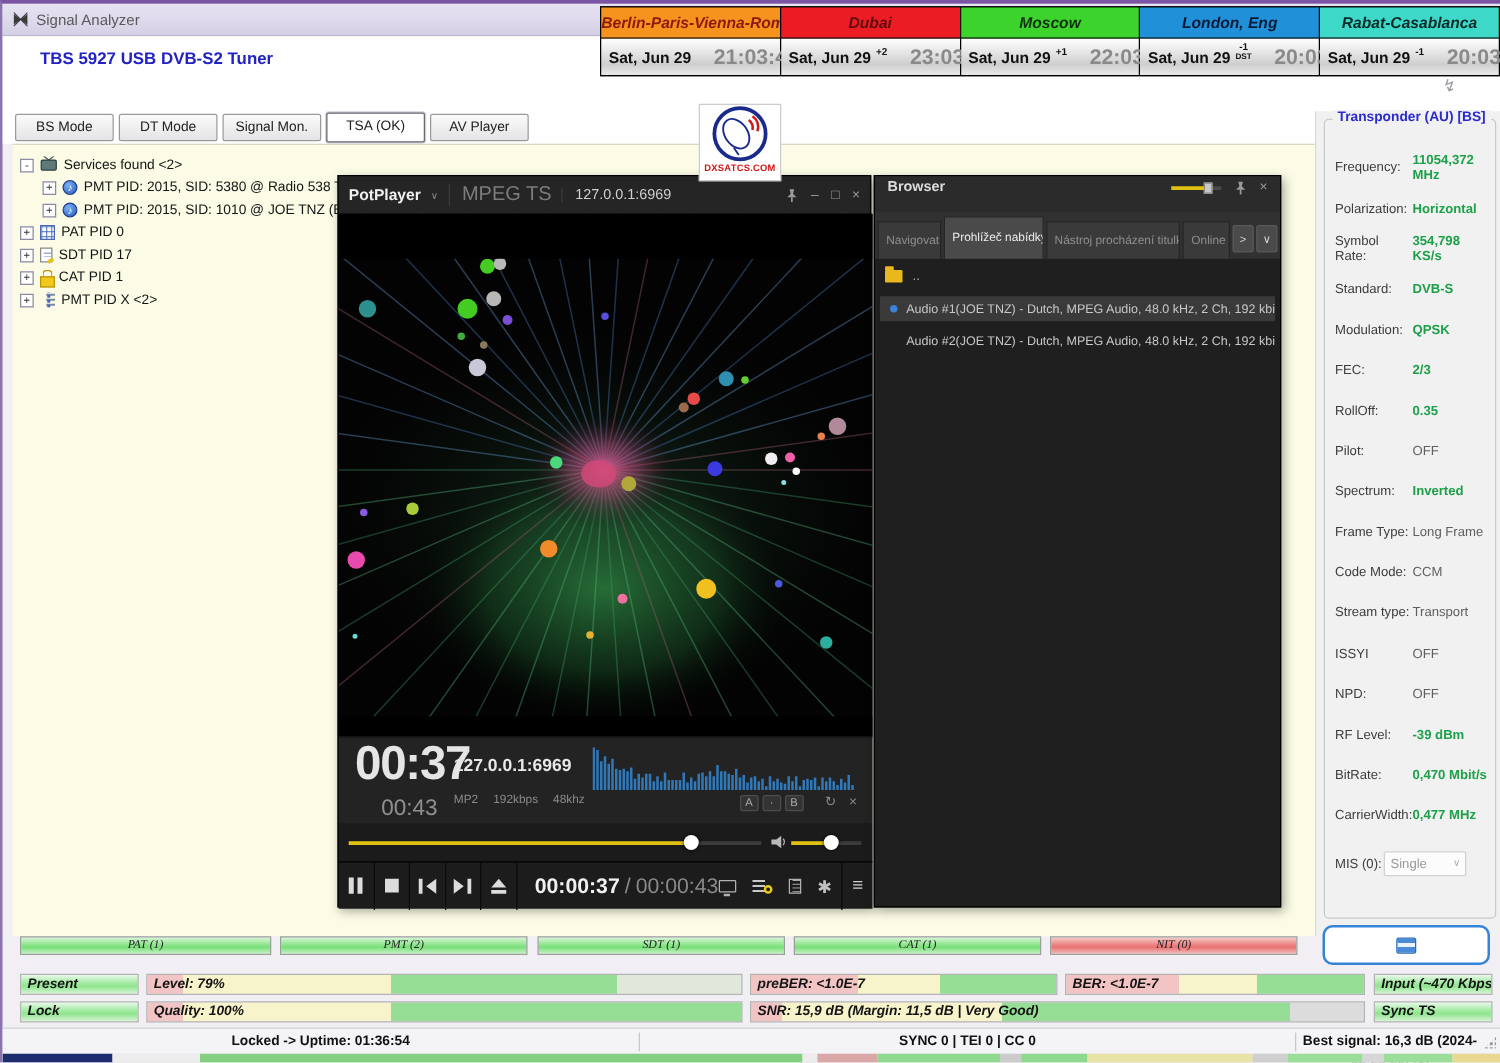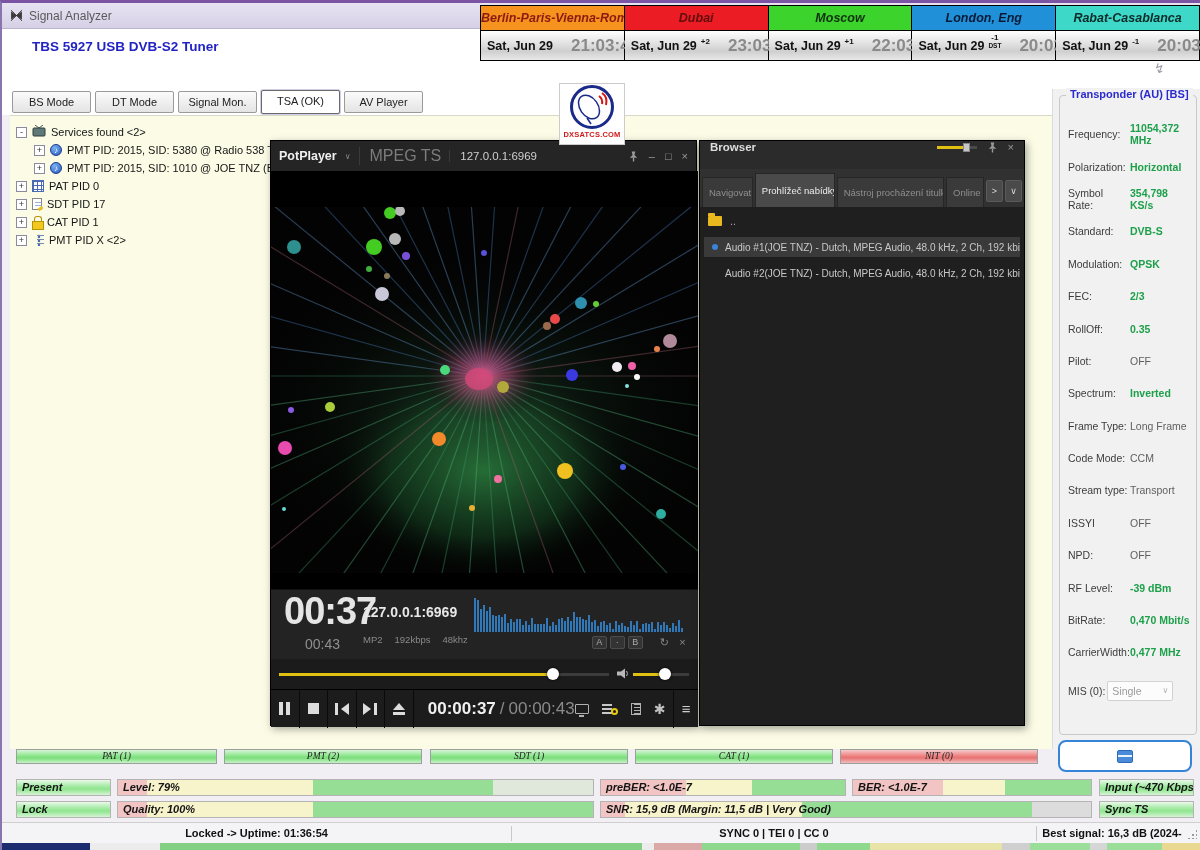--- a/index.html
+++ b/index.html
@@ -96,21 +96,21 @@
   .pp-titlebar { position:absolute; left:0; top:0; width:100%; height:30px; background:#252525;
     display:flex; align-items:center; padding:0 8px; gap:8px; color:#ddd;}
   .pp-menu { font-size:12.5px; font-weight:bold; color:#f0f0f0;}
   .pp-chev { font-size:8px; color:#888; }
   .pp-fmt { font-size:16px; color:#7c7c7c; border-left:1px solid #3a3a3a; padding-left:10px;}
   .pp-src { font-size:11.5px; color:#cfcfcf; border-left:1px solid #3a3a3a; padding-left:10px;}
   .pp-winbtns { margin-left:auto; display:flex; gap:10px; align-items:center; color:#9a9a9a; font-size:11px;}
   .pp-video { position:absolute; left:0; top:30px; width:427px; height:418px; background:#000;}
   .pp-info { position:absolute; left:0; top:448px; width:427px; height:70px; background:#232323; border-top:1px solid #111;}
   .big-time { position:absolute; left:13px; top:0px; font-size:38px; font-weight:bold; color:#e5e5e5; letter-spacing:-1px;}
-  .big-total { position:absolute; left:34px; top:46px; font-size:14px; color:#8f8f8f;}
+  .big-total { position:absolute; left:34px; top:46px; font-size:18px; color:#8f8f8f;}
   .info-src { position:absolute; left:92px; top:14px; font-size:14px; font-weight:bold; color:#e8e8e8;}
   .info-codec { position:absolute; left:92px; top:44px; font-size:9.5px; color:#8a8a8a; display:flex; gap:12px;}
   .spec { position:absolute; left:203px; top:8px; width:216px; height:34px; display:flex; align-items:flex-end; gap:1px; overflow:hidden;}
   .spec div { width:2px; background:#3178b8; flex:0 0 auto;}
   .ab-row { position:absolute; right:8px; top:46px; display:flex; gap:3px; align-items:center;}
   .ab-box { min-width:15px; height:13px; background:#333; border:1px solid #4d4d4d; border-radius:2px;
     color:#aaa; font-size:9px; line-height:11px; text-align:center; padding:0 2px;}
   .ab-box.plain { background:none; border-color:transparent; color:#8a8a8a; font-size:11px;}
   .ab-gap { width:8px; }
   .pp-seek { position:absolute; left:0; top:518px; width:427px; height:30px; background:#1b1b1b;}
@@ -140,21 +140,21 @@
   .doc { width:10px; height:12px; border:1px solid #b0b0b0; background:linear-gradient(#b0b0b0 1px,transparent 1px) 2px 3px/6px 3px repeat-y;}
   .gear { color:#c0c0c0; font-size:14px; }
   .menuburger { width:36px; height:38px; border-left:1px solid #0a0a0a; display:flex; align-items:center; justify-content:center;
     color:#cfcfcf; font-size:15px;}
   .vol-spk { position:absolute; left:346px; top:9px; }
 
   
   .browser { position:absolute; left:697px; top:137px; width:326px; height:586px; background:#1f1f1f; z-index:11;
     border:1px solid #000; box-shadow:2px 3px 8px rgba(0,0,0,.35);}
   .br-titlebar { position:absolute; left:0; top:0; width:100%; height:28px; background:#2b2b2b;
-    display:flex; align-items:flex-start; padding:0 10px; color:#ddd;}
+    display:flex; align-items:flex-end; padding:13px 10px; color:#ddd;}
   .br-title { font-size:11.5px; font-weight:bold; }
   .br-right { margin-left:auto; display:flex; align-items:center; gap:10px;}
   .br-slider { position:relative; width:40px; height:9px; }
   .br-slider .line { position:absolute; left:0; top:3px; width:30px; height:3px; background:#e0c010;}
   .br-slider .line2 { position:absolute; left:30px; top:3px; width:10px; height:3px; background:#4a4a4a;}
   .br-slider .handle { position:absolute; left:26px; top:0; width:7px; height:9px; background:#c8c8c8; border:1px solid #888;}
   .br-x { color:#9a9a9a; font-size:11px; }
   .br-tabs { position:absolute; left:0; top:28px; width:100%; height:38px; background:#313131; display:flex; align-items:flex-end; padding:0 2px; gap:2px;}
   .br-tab { height:30px; line-height:30px; padding:0 6px; font-size:9.5px; color:#8f8f8f; background:#3a3a3a;
     border:1px solid #262626; border-bottom:none; white-space:nowrap; overflow:hidden; flex:0 1 auto; min-width:0;}

